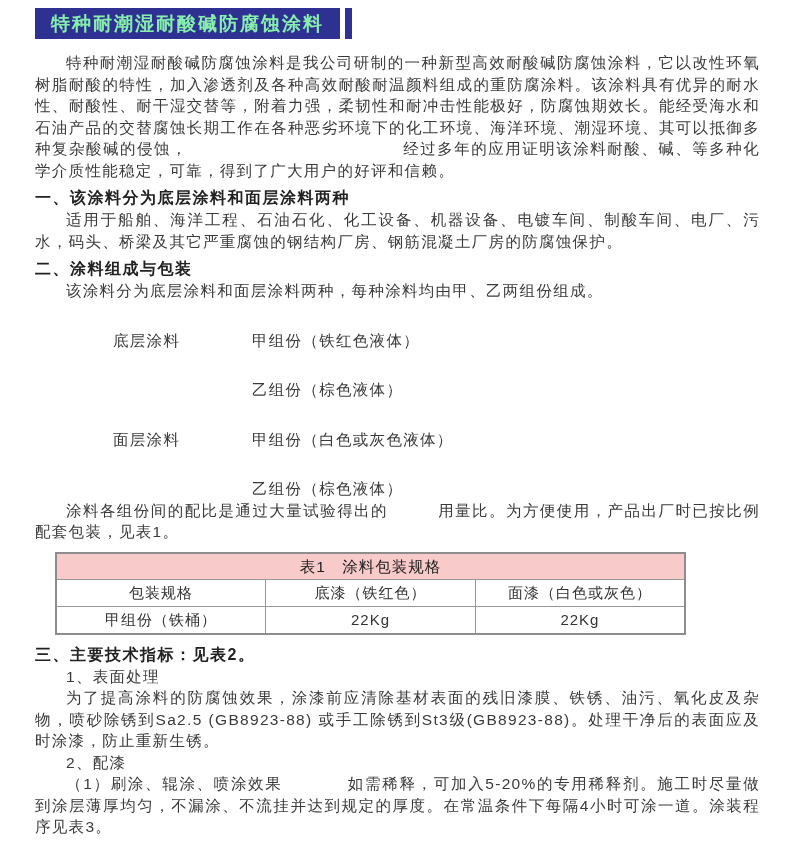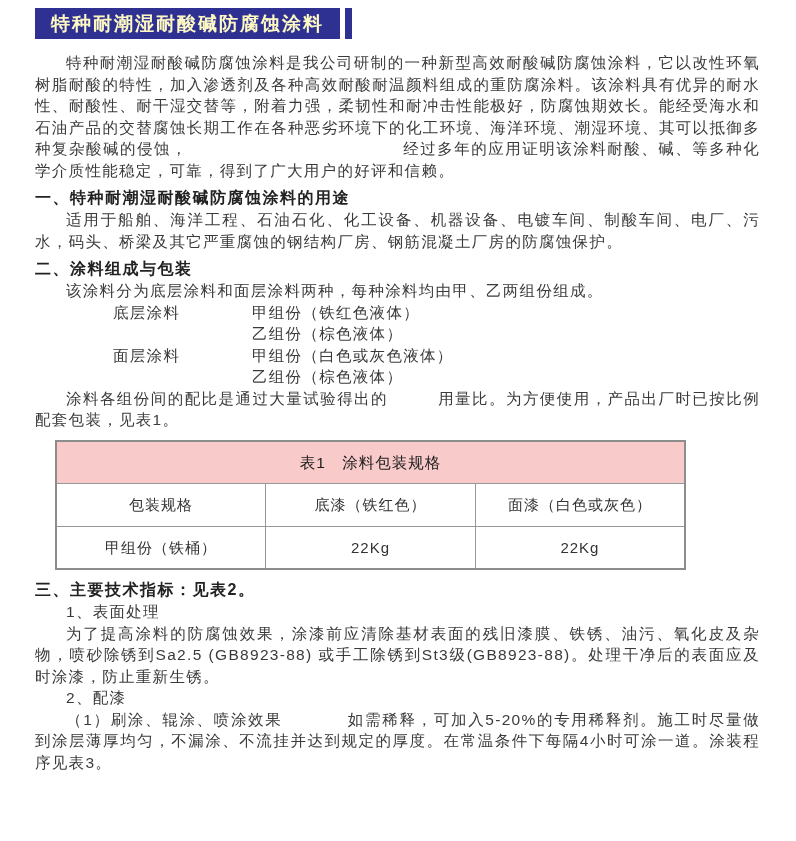--- a/index.html
+++ b/index.html
@@ -13,21 +13,21 @@
   }
   .page {
     width: 796px;
     height: 841px;
     padding: 8px 36px 6px 35px;
   }
   
   .banner-row { display: flex; align-items: stretch; height: 31px; }
   .banner {
     background: #2e3192;
-    color: #fef9c3;
+    color: #86efac;
     font-weight: bold;
     font-size: 19px;
     letter-spacing: 2px;
     padding: 0 16px;
     display: flex;
     align-items: center;
     white-space: nowrap;
   }
   .banner-bar {
     width: 7px;
@@ -51,37 +51,37 @@
   h2.sec {
     font-size: 16px;
     font-weight: bold;
     color: #222222;
     letter-spacing: 1.5px;
     margin-top: 5px;
     line-height: 23px;
   }
   .sub-title { padding-left: 2em; }
   
-  .comp-line { padding-left: 78px; }
+  .comp-line { padding-left: 78px; margin-top: 28px; }
   .comp-label { display: inline-block; width: 139px; }
   
   table.spec {
     border-collapse: collapse;
     width: 631px;
     margin: 9px 0 8px 20px;
     table-layout: fixed;
     font-size: 15px;
     letter-spacing: 1px;
     color: #333333;
   }
   table.spec td, table.spec th {
     border: 1px solid #979797;
     text-align: center;
     height: 27px;
-    padding: 10px 4px;
+    padding: 2px 4px;
     font-weight: normal;
   }
   table.spec { border: 2px solid #8d8d8d; }
   td.tbl-title {
     background: #f8caca;
     font-weight: bold;
     color: #1c1c1c;
     font-size: 15.5px;
     height: 28px;
   }
@@ -96,21 +96,21 @@
 
   <div class="banner-row">
     <div class="banner">特种耐潮湿耐酸碱防腐蚀涂料</div>
     <div class="banner-bar"></div>
   </div>
 
   <div class="content">
 
     <p class="para"><span>特种耐潮湿耐酸碱防腐蚀涂料是我公司研制的一种新型高效耐酸碱防腐蚀涂料，它以改性环氧树脂耐酸的特性，加入渗透剂及各种高效耐酸耐温颜料组成的重防腐涂料。该涂料具有优异的耐水性、耐酸性、耐干湿交替等，附着力强，柔韧性和耐冲击性能极好，防腐蚀期效长。能经受海水和石油产品的交替腐蚀长期工作在各种恶劣环境下的化工环境、海洋环境、潮湿环境、其可以抵御多种复杂酸碱的侵蚀，</span><span class="gap gap-xl"></span><span>经过多年的应用证明该涂料耐酸、碱、等多种化学介质性能稳定，可靠，得到了广大用户的好评和信赖。</span></p>
 
-    <h2 class="sec">一、特种耐潮湿耐酸碱防腐蚀涂料的用途</h2>
+    <h2 class="sec">一、该涂料分为底层涂料和面层涂料两种</h2>
     <p class="para">适用于船舶、海洋工程、石油石化、化工设备、机器设备、电镀车间、制酸车间、电厂、污水，码头、桥梁及其它严重腐蚀的钢结构厂房、钢筋混凝土厂房的防腐蚀保护。</p>
 
     <h2 class="sec">二、涂料组成与包装</h2>
     <p class="para">该涂料分为底层涂料和面层涂料两种，每种涂料均由甲、乙两组份组成。</p>
 
     <div class="comp-line">
       <span class="comp-label">底层涂料</span><span>甲组份（铁红色液体）</span>
     </div>
     <div class="comp-line">
       <span class="comp-label"></span><span>乙组份（棕色液体）</span>

